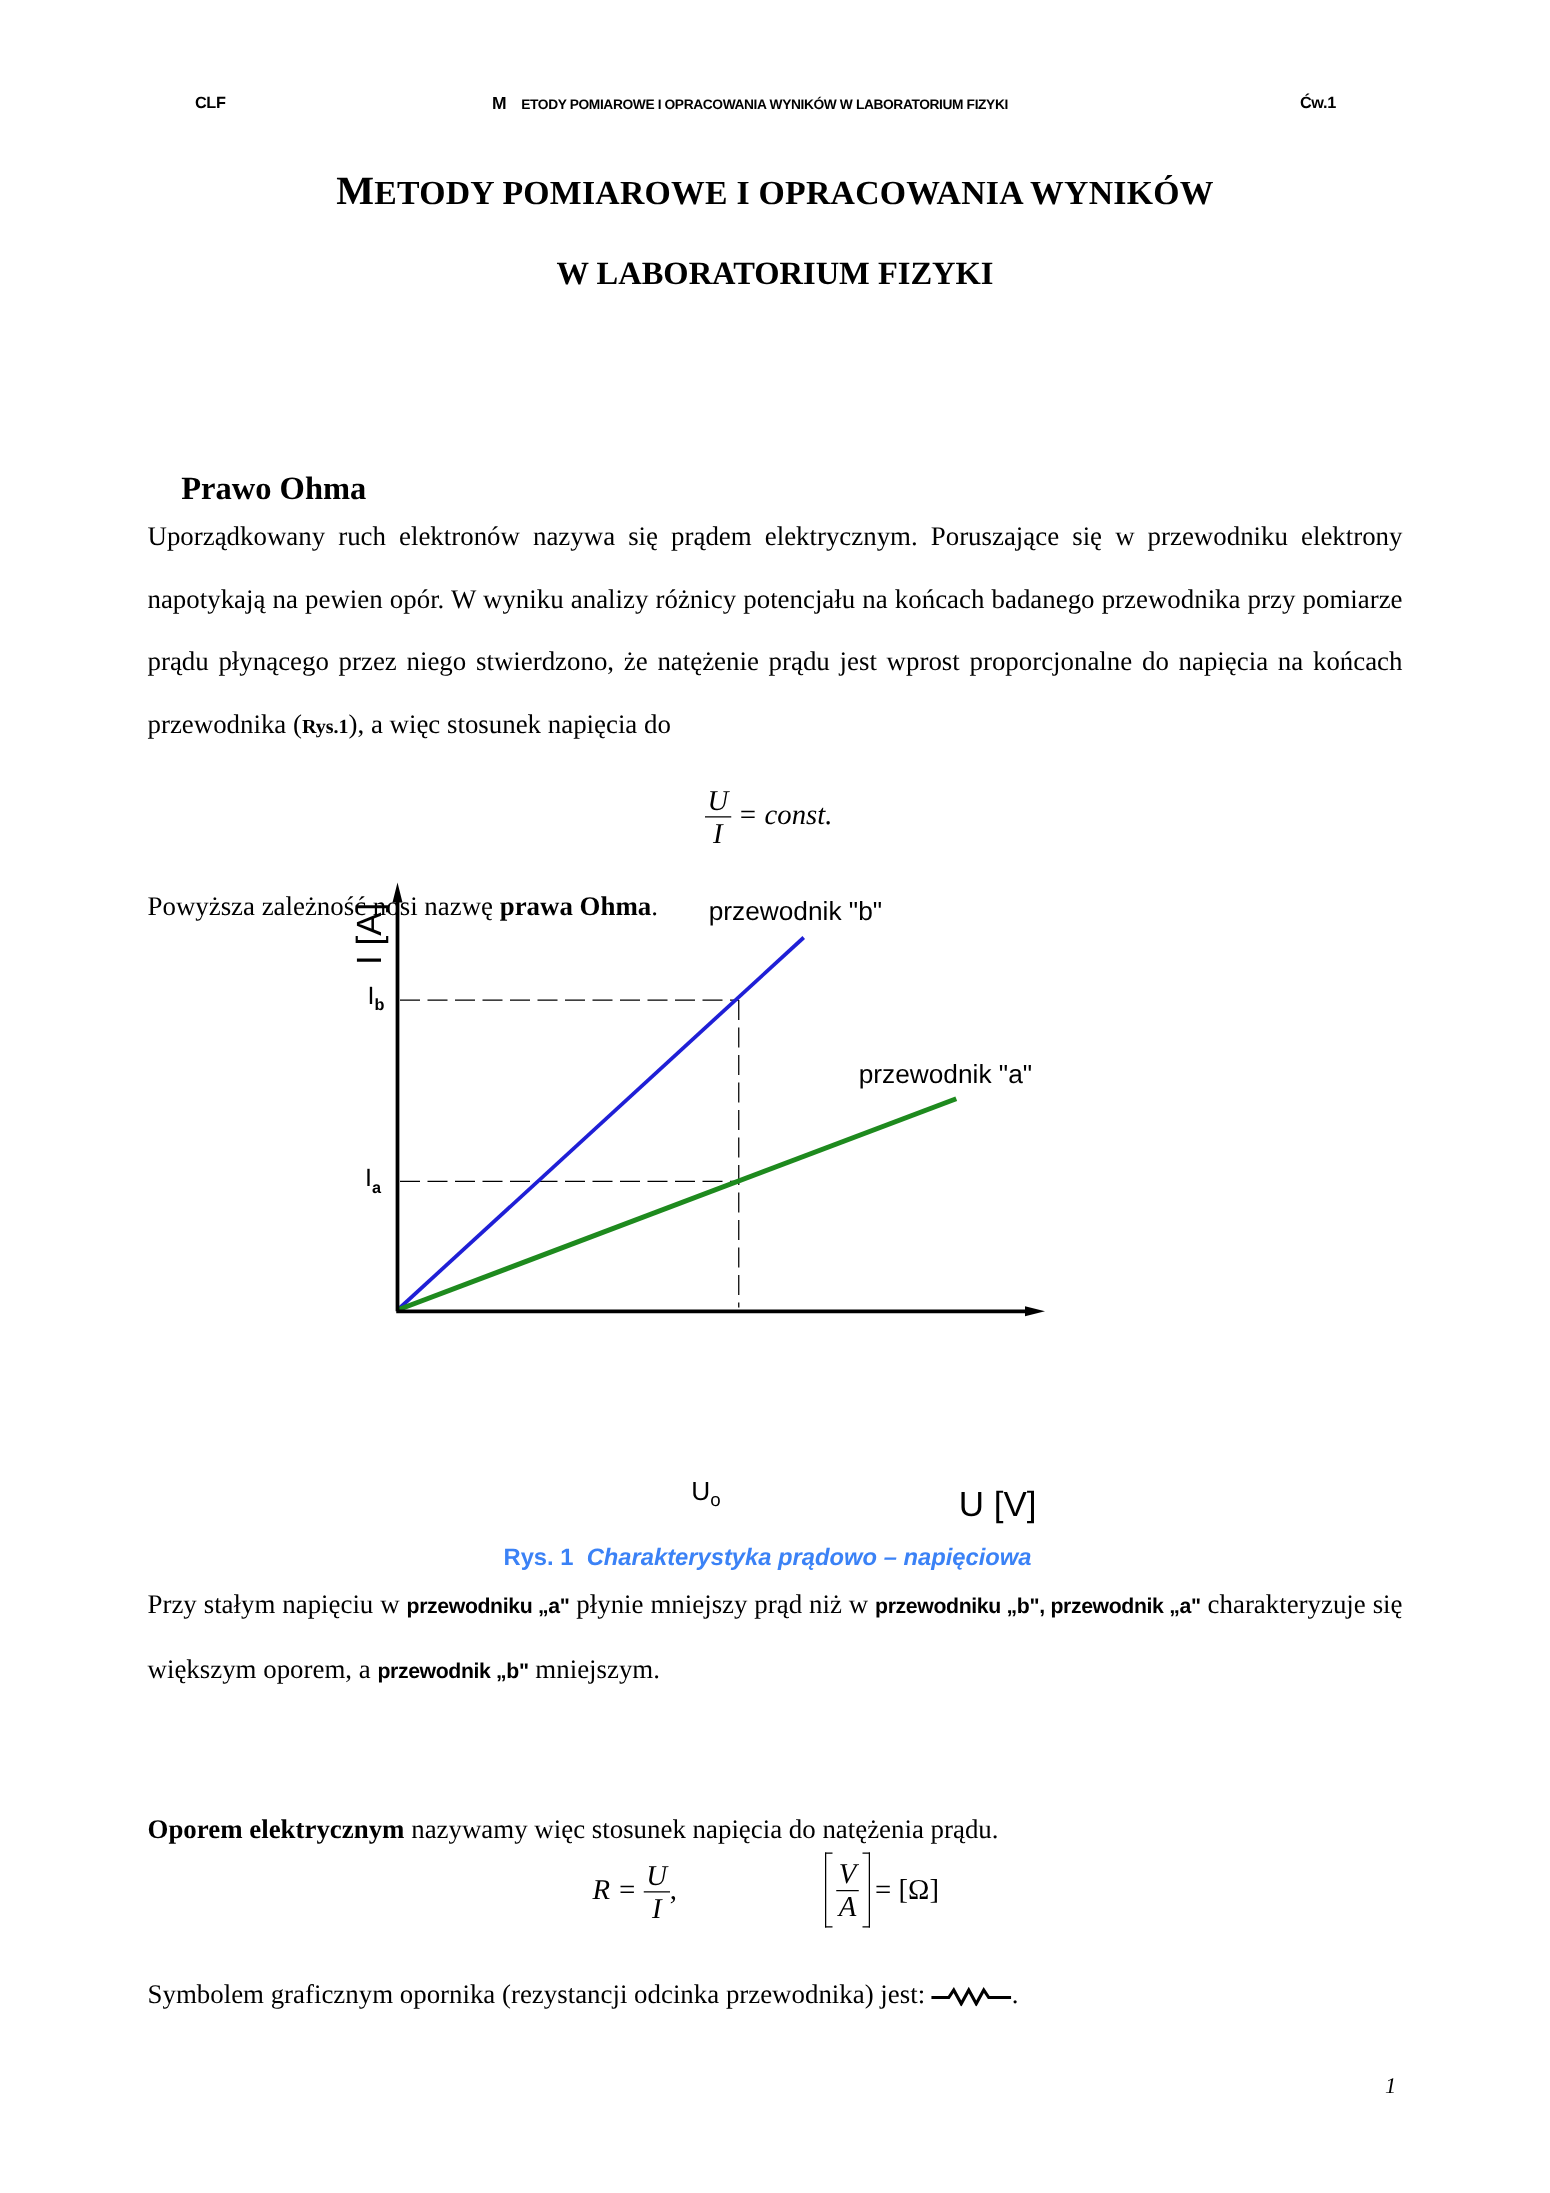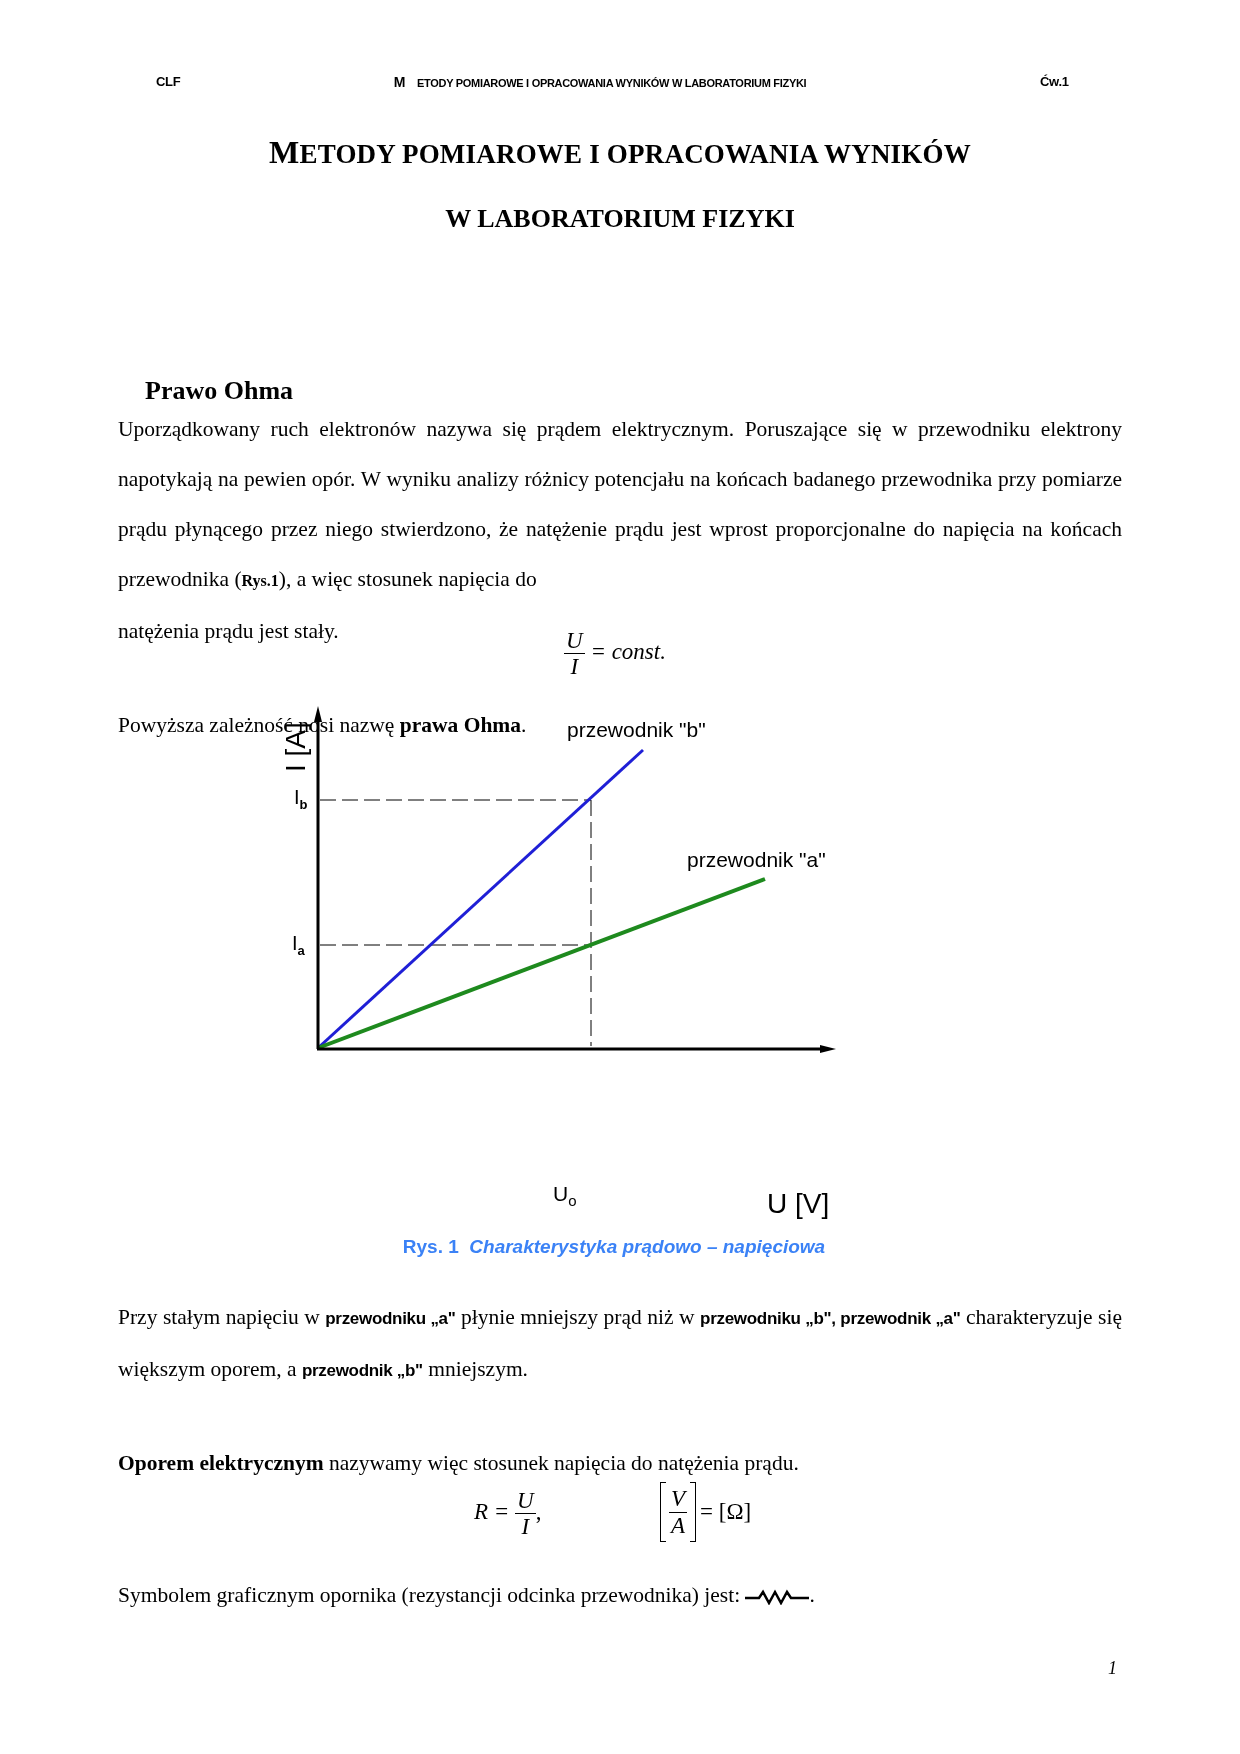--- a/index.html
+++ b/index.html
@@ -33,21 +33,21 @@
 
   .eq1 { left: 564px; top: 628px; font-size: 23px; }
   .eq1 .const { font-style: italic; }
 
   .p2 { top: 700px; }
 
   .caption { left: 0; width: 1240px; top: 1236px; text-align: center; font-size: 19px; margin-left: -6px; }
   .caption .lab { font-weight: bold; color: #3b82f6; }
   .caption .txt { font-weight: bold; font-style: italic; color: #3b82f6; }
 
-  .p3 { top: 1292px; }
+  .p3 { top: 1258px; }
   .p3 .sm { font-family: "Liberation Sans", "DejaVu Sans", sans-serif; font-size: 17px; font-weight: bold; letter-spacing: -0.3px; }
 
   .p4 { top: 1438px; }
   .eq2 { left: 474px; top: 1488px; font-size: 23px; }
   .eq3 { left: 660px; top: 1482px; font-size: 23px; }
   .bracket-wrap { display: inline-flex; align-items: center; }
   .p5 { top: 1570px; }
 
   .page-num { left: 1108px; top: 1658px; font-size: 18px; font-style: italic; }
   .resistor { display: inline-block; vertical-align: middle; }
@@ -63,21 +63,20 @@
 
 <div class="abs title title1 serif">
   <span class="big">M</span><span>ETODY POMIAROWE I OPRACOWANIA WYNIKÓW</span>
 </div>
 <div class="abs title title2 serif">W LABORATORIUM FIZYKI</div>
 
 <div class="abs section-h serif">Prawo Ohma</div>
 
 <div class="abs para p1 serif">
   <span>Uporządkowany ruch elektronów nazywa się prądem elektrycznym. Poruszające się w przewodniku elektrony napotykają na pewien opór. W wyniku analizy różnicy potencjału na końcach badanego przewodnika przy pomiarze prądu płynącego przez niego stwierdzono, że natężenie prądu jest wprost proporcjonalne do napięcia na końcach przewodnika (</span><span class="ref">Rys.1</span><span>), a więc stosunek napięcia do</span>
-  <div class="last">natężenia prądu jest stały.</div>
 </div>
 
 <div class="abs eq1 serif">
   <span class="frac">
     <span class="num">U</span>
     <span class="den">I</span>
   </span>
   <span class="const">= const.</span>
 </div>
 

